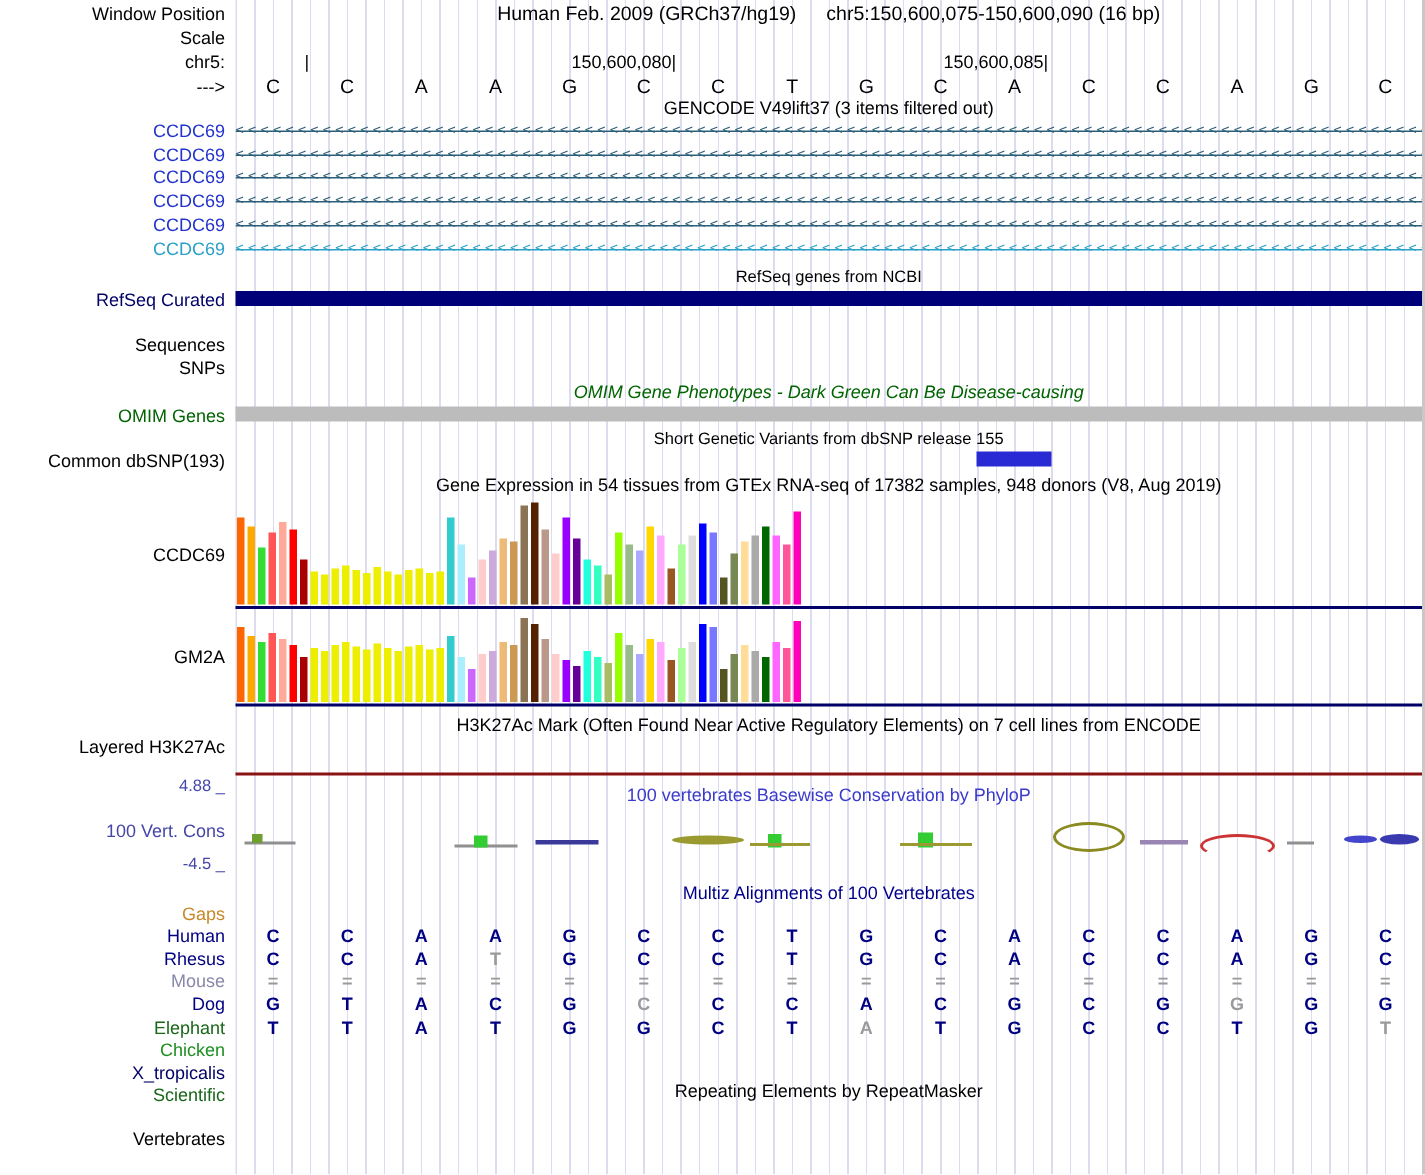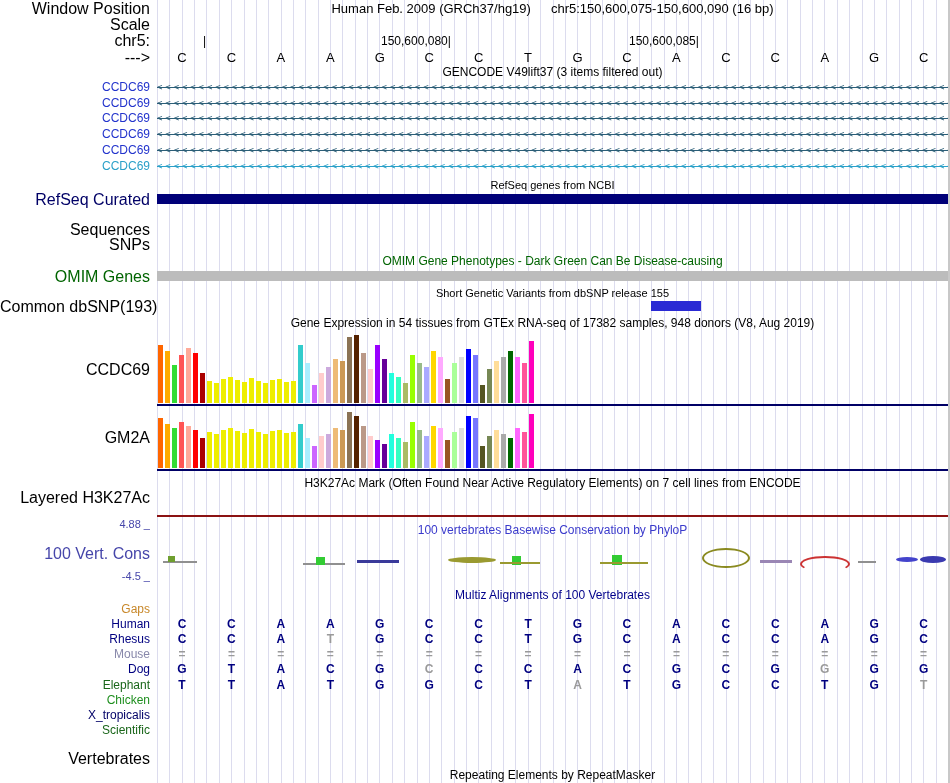--- a/index.html
+++ b/index.html
@@ -1,21 +1,21 @@
 <!DOCTYPE html>
 <html><head>
 <meta charset="utf-8">
 <style>
   html,body{margin:0;padding:0}
   body{font-family:"Liberation Sans",sans-serif;background:#fff;color:#000}
   .page{position:relative;width:950px;height:783px;background:#fff;overflow:hidden}
   .gridlines{position:absolute;left:157px;top:0;width:791px;height:783px;
     background:repeating-linear-gradient(to right,#dcdcee 0,#dcdcee 1px,transparent 1px,transparent 12.36px)}
   .right-border{position:absolute;left:948px;top:0;width:2px;height:783px;background:#c8c8c8}
-  .lbl{position:absolute;left:0;width:150px;text-align:right;font-size:16px;line-height:14px;white-space:nowrap}
+  .lbl{position:absolute;left:0;width:150px;text-align:right;font-size:12px;line-height:14px;white-space:nowrap}
   .lbl.small{font-size:11px}
   .title{position:absolute;left:157px;width:791px;text-align:center;font-size:12px;line-height:13px;white-space:nowrap}
   .title.small{font-size:11px}
   .hdr{font-size:13px}
   .hdr span{margin:0 10px}
   .scale-text{position:absolute;left:150px;width:120px;text-align:right;font-size:12px;top:0}
   .scale-bar{position:absolute;left:275px;top:3px;width:247px;height:9px;border-left:1px solid #000;border-right:1px solid #000;
     background:linear-gradient(#000,#000) center/100% 1px no-repeat}
   .genome-text{position:absolute;left:530px;top:0;font-size:12px}
   .trackrow{position:absolute;left:157px;width:791px}
@@ -122,21 +122,21 @@
       </div>
     </div>
 
   <div class="title small" style="top:179px">RefSeq genes from NCBI</div>
   <div class="lbl" style="top: 193px; color: rgb(0, 0, 102);">RefSeq Curated</div>
   <div class="bar-solid" style="left: 157px; top: 194px; width: 791px; background: rgb(0, 0, 120);"></div>
 
   <div class="lbl" style="top:223px">Sequences</div>
   <div class="lbl" style="top:238px">SNPs</div>
 
-  <div class="title" style="top: 255px; color: rgb(0, 100, 0);">OMIM Gene Phenotypes - Dark Green Can Be Disease-causing</div>
+  <div class="title" style="top: 255px; color: rgb(0, 100, 0); font-style: italic;">OMIM Gene Phenotypes - Dark Green Can Be Disease-causing</div>
   <div class="lbl" style="top: 270px; color: rgb(0, 100, 0);">OMIM Genes</div>
   <div class="bar-solid" style="left: 157px; top: 271px; width: 791px; background: rgb(188, 188, 188);"></div>
 
   <div class="title small" style="top:287px">Short Genetic Variants from dbSNP release 155</div>
   <div class="lbl" style="top:300px">Common dbSNP(193)</div>
   <div class="bar-solid" style="top: 301px; left: 651px; width: 50px; background: rgb(42, 42, 212);"></div>
 
   <div class="title" style="top:317px">Gene Expression in 54 tissues from GTEx RNA-seq of 17382 samples, 948 donors (V8, Aug 2019)</div>
   <div class="lbl" style="top:363px">CCDC69</div>
   <div class="gtex-chart" style="left:158px;top:333px;height:70px">
@@ -378,21 +378,21 @@
         <div class="mlabel" style="color: rgb(0, 0, 102);">X_tropicalis</div>
       </div>
       <div class="mrow" style="top: 90.6px;">
         <div class="mlabel" style="color: rgb(31, 143, 31);">Chicken</div>
       </div>
       <div class="mrow" style="top: 120.8px;">
         <div class="mlabel" style="color: rgb(26, 102, 26);">Scientific</div>
       </div>
     </div>
 
-  <div class="title" style="top:769px">Repeating Elements by RepeatMasker</div>
+  <div class="title" style="top:721px">Repeating Elements by RepeatMasker</div>
   <div class="lbl" style="top:752px">Vertebrates</div>
 <div class="mark" style="left: 163px; top: 561px; width: 34px; height: 2px; background: rgb(144, 144, 144);"></div>
     <div class="mark" style="left: 168px; top: 556px; width: 7px; height: 6px; background: rgb(111, 159, 47);"></div>
     <div class="mark" style="left: 303px; top: 563px; width: 42px; height: 2px; background: rgb(144, 144, 144);"></div>
     <div class="mark" style="left: 316px; top: 557px; width: 9px; height: 8px; background: rgb(51, 204, 51);"></div>
     <div class="mark" style="left: 357px; top: 560px; width: 42px; height: 3px; background: rgb(58, 58, 154);"></div>
     <div class="mark" style="left: 448px; top: 557px; width: 48px; height: 6px; background: rgb(154, 154, 48); border-radius: 50%;"></div>
     <div class="mark" style="left: 512px; top: 556px; width: 9px; height: 9px; background: rgb(51, 204, 51);"></div>
     <div class="mark" style="left: 500px; top: 562px; width: 40px; height: 2px; background: rgb(154, 154, 48);"></div>
     <div class="mark" style="left: 612px; top: 555px; width: 10px; height: 10px; background: rgb(51, 204, 51);"></div>

